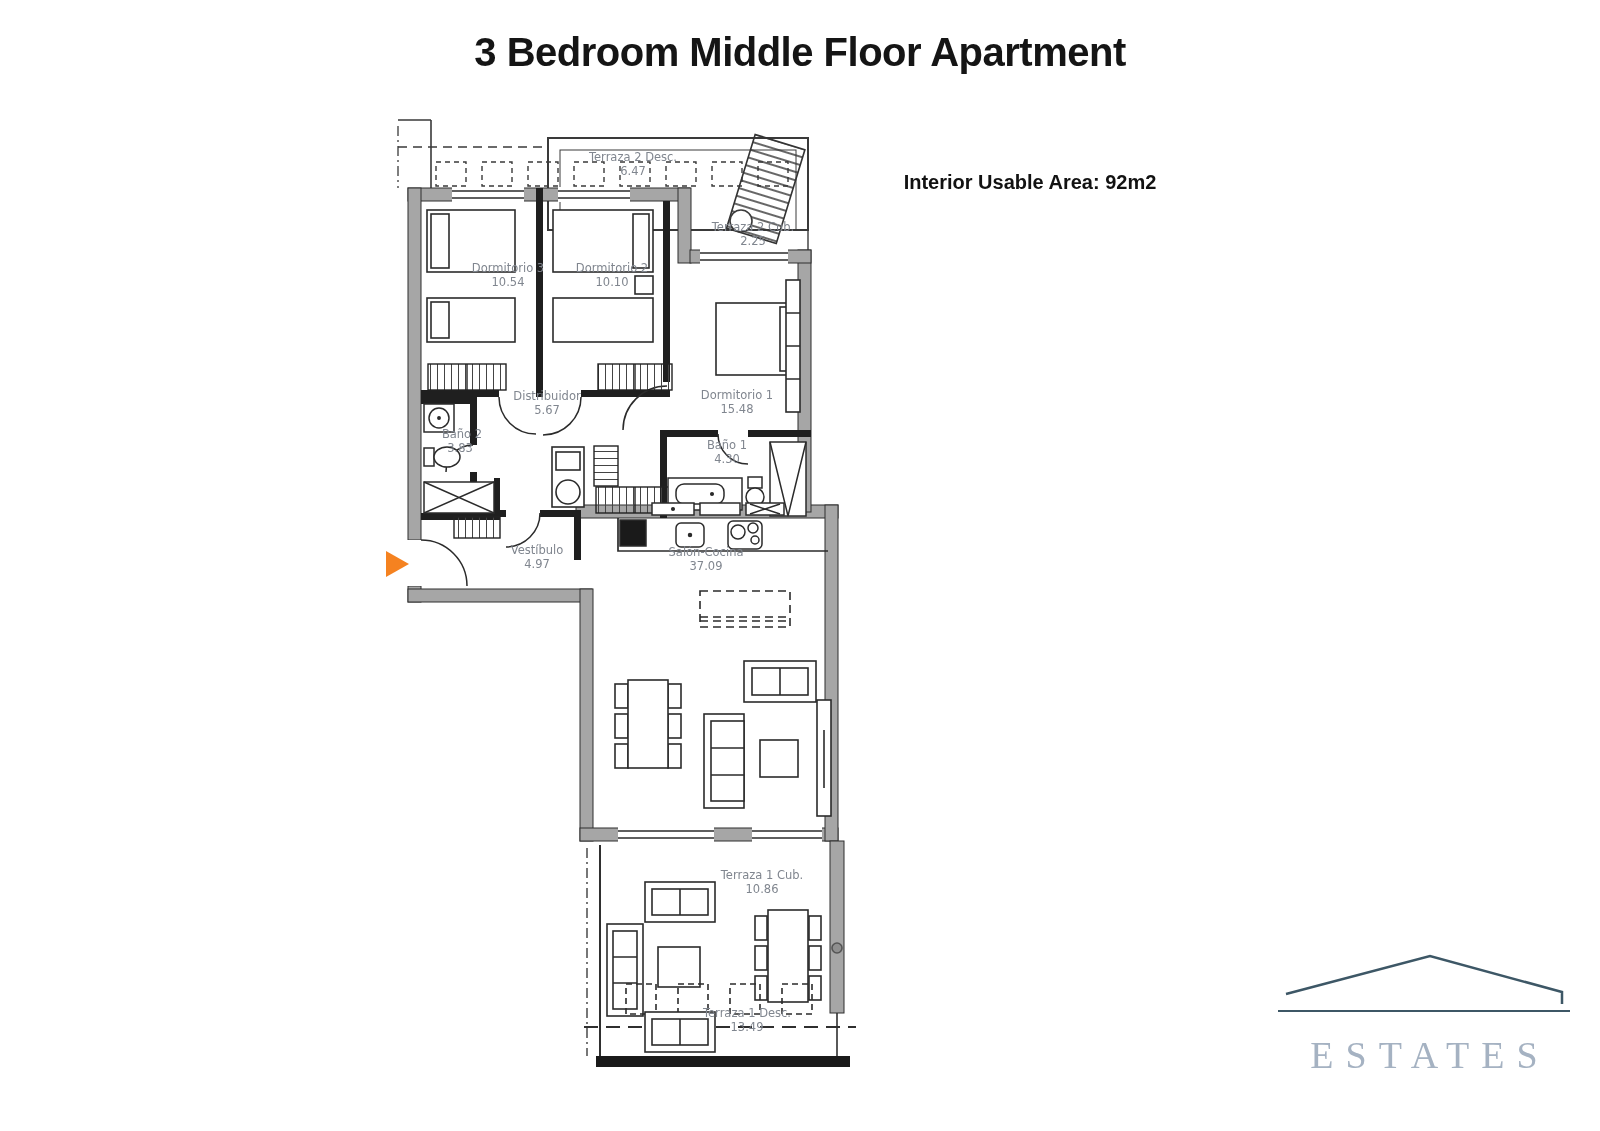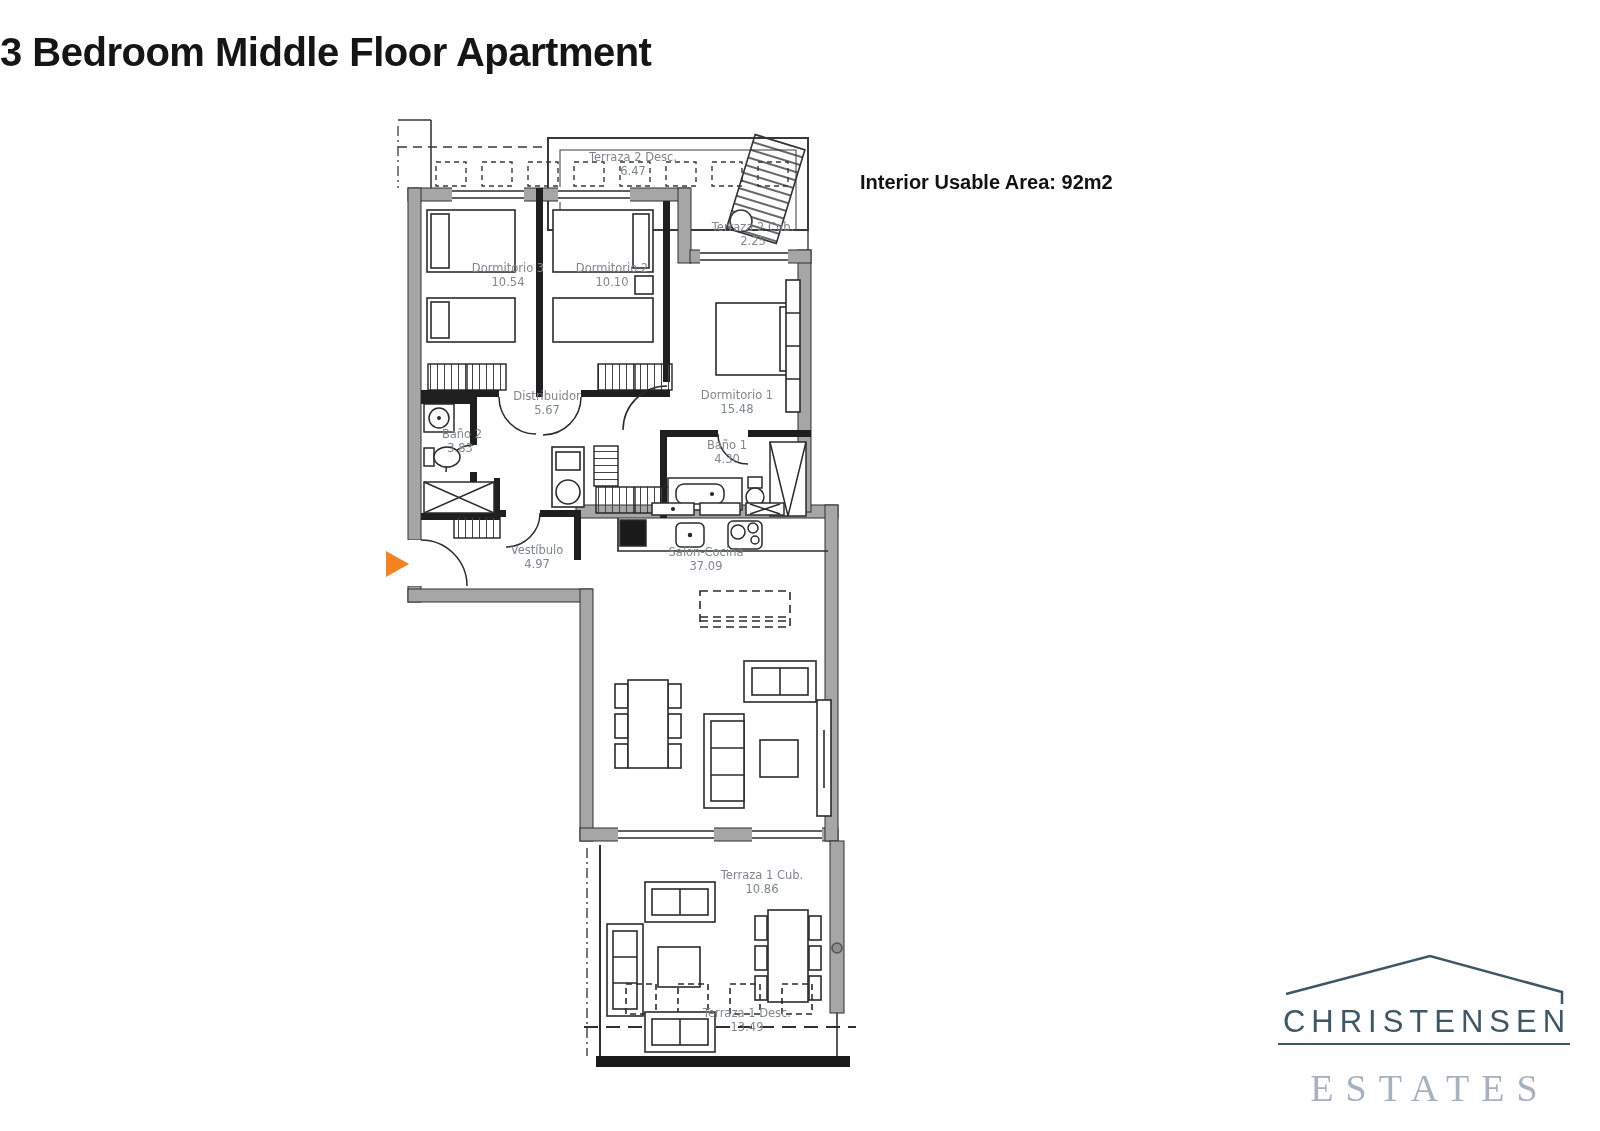--- a/index.html
+++ b/index.html
@@ -1,20 +1,20 @@
 <!DOCTYPE html>
 <html><head>
 <meta charset="utf-8">
 <style>
   html,body{margin:0;padding:0;background:#fff;}
   .page{position:relative;width:1600px;height:1131px;background:#fff;overflow:hidden;
         font-family:"Liberation Sans",sans-serif;}
-  .title{position:absolute;left:0;top:30px;width:1600px;text-align:left;
+  .title{position:absolute;left:0;top:30px;width:1600px;text-align:center;
          font-size:40px;font-weight:800;letter-spacing:-.5px;color:#151515;}
-  .summary{position:absolute;left:860px;top:168px;width:340px;
+  .summary{position:absolute;left:860px;top:168px;width:340px;text-align:center;
            font-size:20px;font-weight:700;color:#121212;line-height:29px;}
   svg.plan{position:absolute;left:0;top:0;}
   .rl{font:11.5px "DejaVu Sans",sans-serif;fill:#80868f;}
   .logo{position:absolute;left:1278px;top:948px;width:292px;display:flex;
         flex-direction:column;align-items:center;}
   .logo .word1{font-family:"Liberation Sans",sans-serif;font-size:31px;font-weight:400;
         letter-spacing:6px;color:#3d5766;line-height:1;margin-top:2px;text-indent:6px;}
   .logo .rule{width:100%;border-bottom:2px solid #3d5766;margin-top:6px;}
   .logo .word2{font-family:"Liberation Serif",serif;font-size:38px;font-weight:400;
         letter-spacing:12px;color:#a5b2c2;line-height:1;margin-top:24px;text-indent:12px;}
@@ -270,18 +270,17 @@
       <text class="rl"><tspan x="706" y="556">Salón-Cocina</tspan><tspan x="706" y="570">37.09</tspan></text>
       <text class="rl"><tspan x="762" y="879">Terraza 1 Cub.</tspan><tspan x="762" y="893">10.86</tspan></text>
       <text class="rl"><tspan x="747" y="1017">Terraza 1 Desc.</tspan><tspan x="747" y="1031">13.49</tspan></text>
     </g>
   </svg>
 
   <div class="logo">
     <svg width="292" height="56" viewBox="0 0 292 56">
       <path d="M8 46 L152 8 L284 44 L284 56" fill="none" stroke="#3d5766" stroke-width="2.5"></path>
     </svg>
-    <div class="word1">CHRISTENSEN</div>
     <div class="rule"></div>
     <div class="word2">ESTATES</div>
   </div>
 
 </div>
 
 </body></html>

